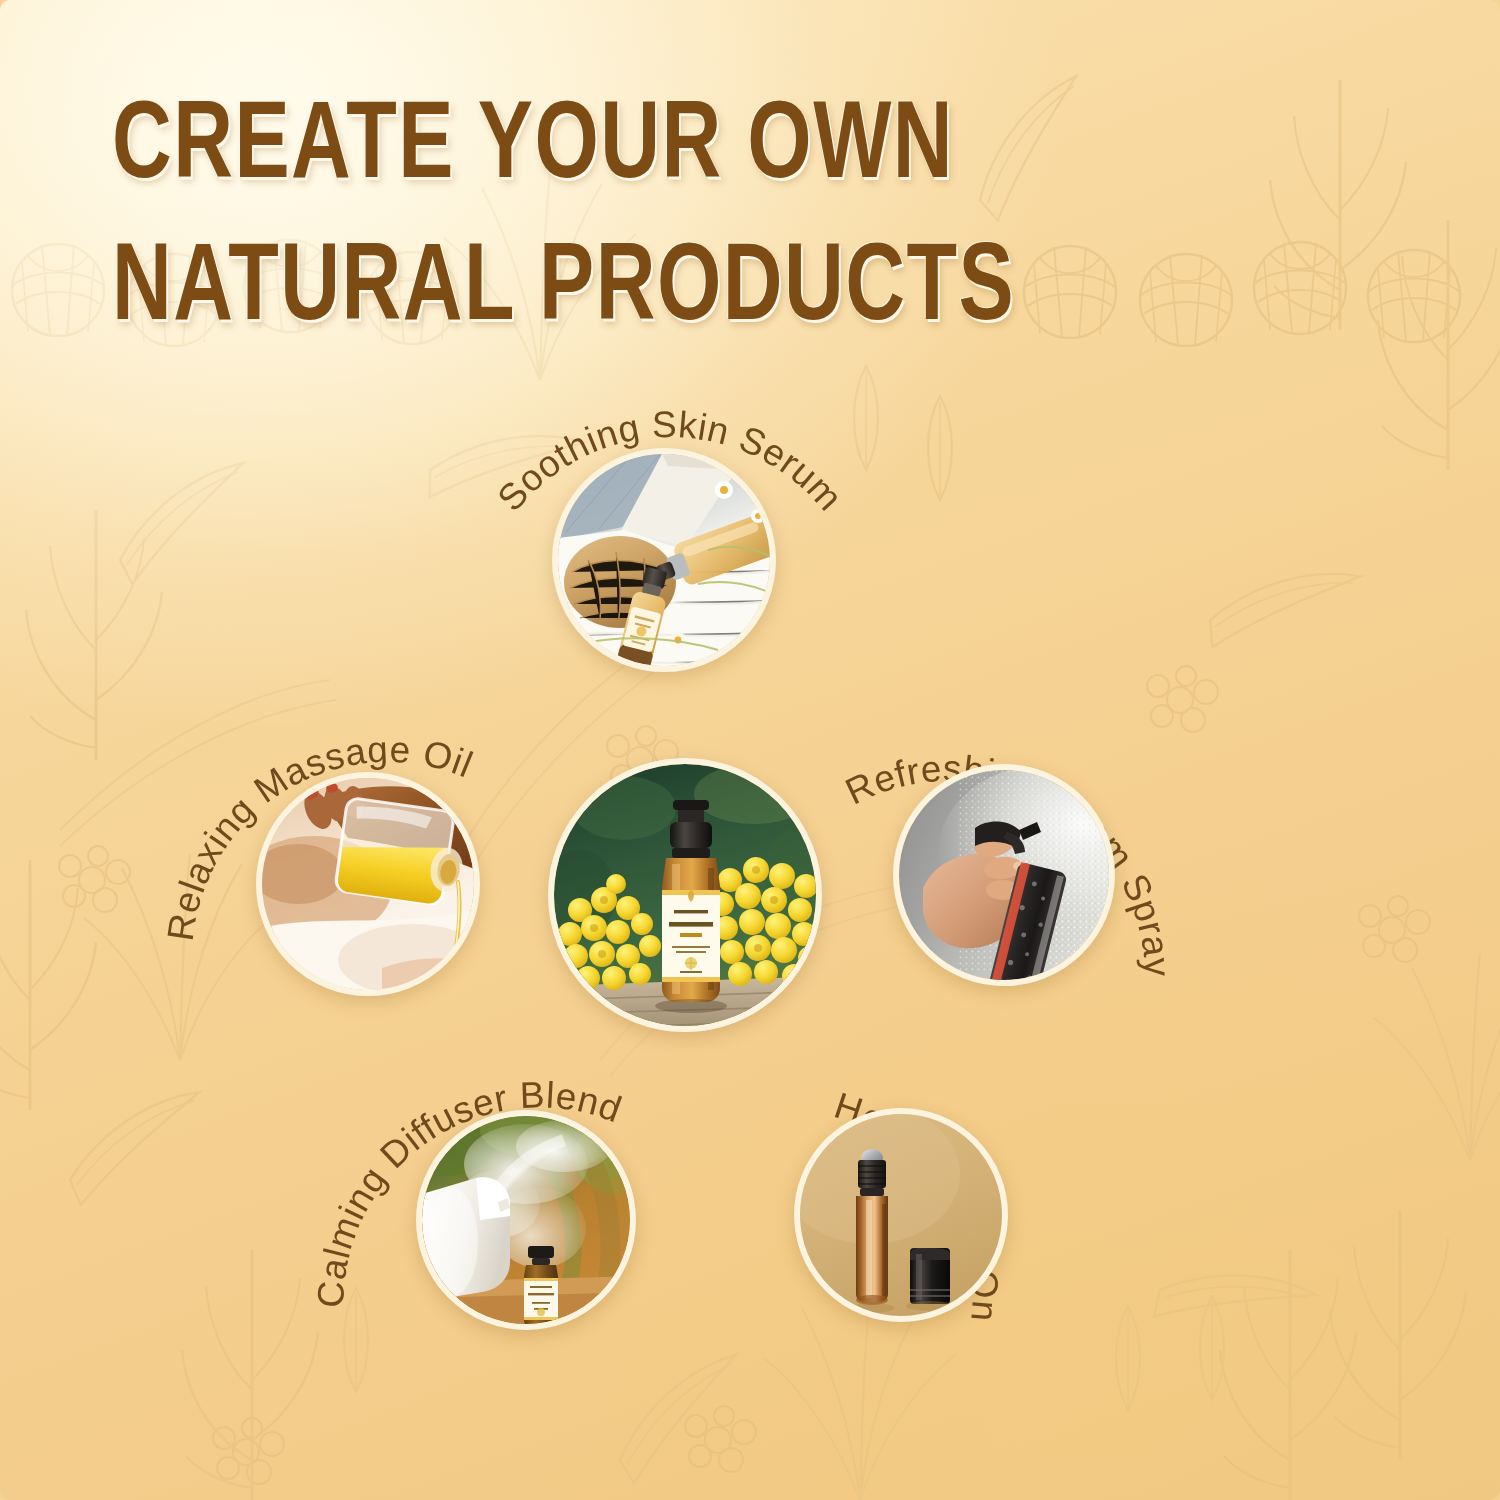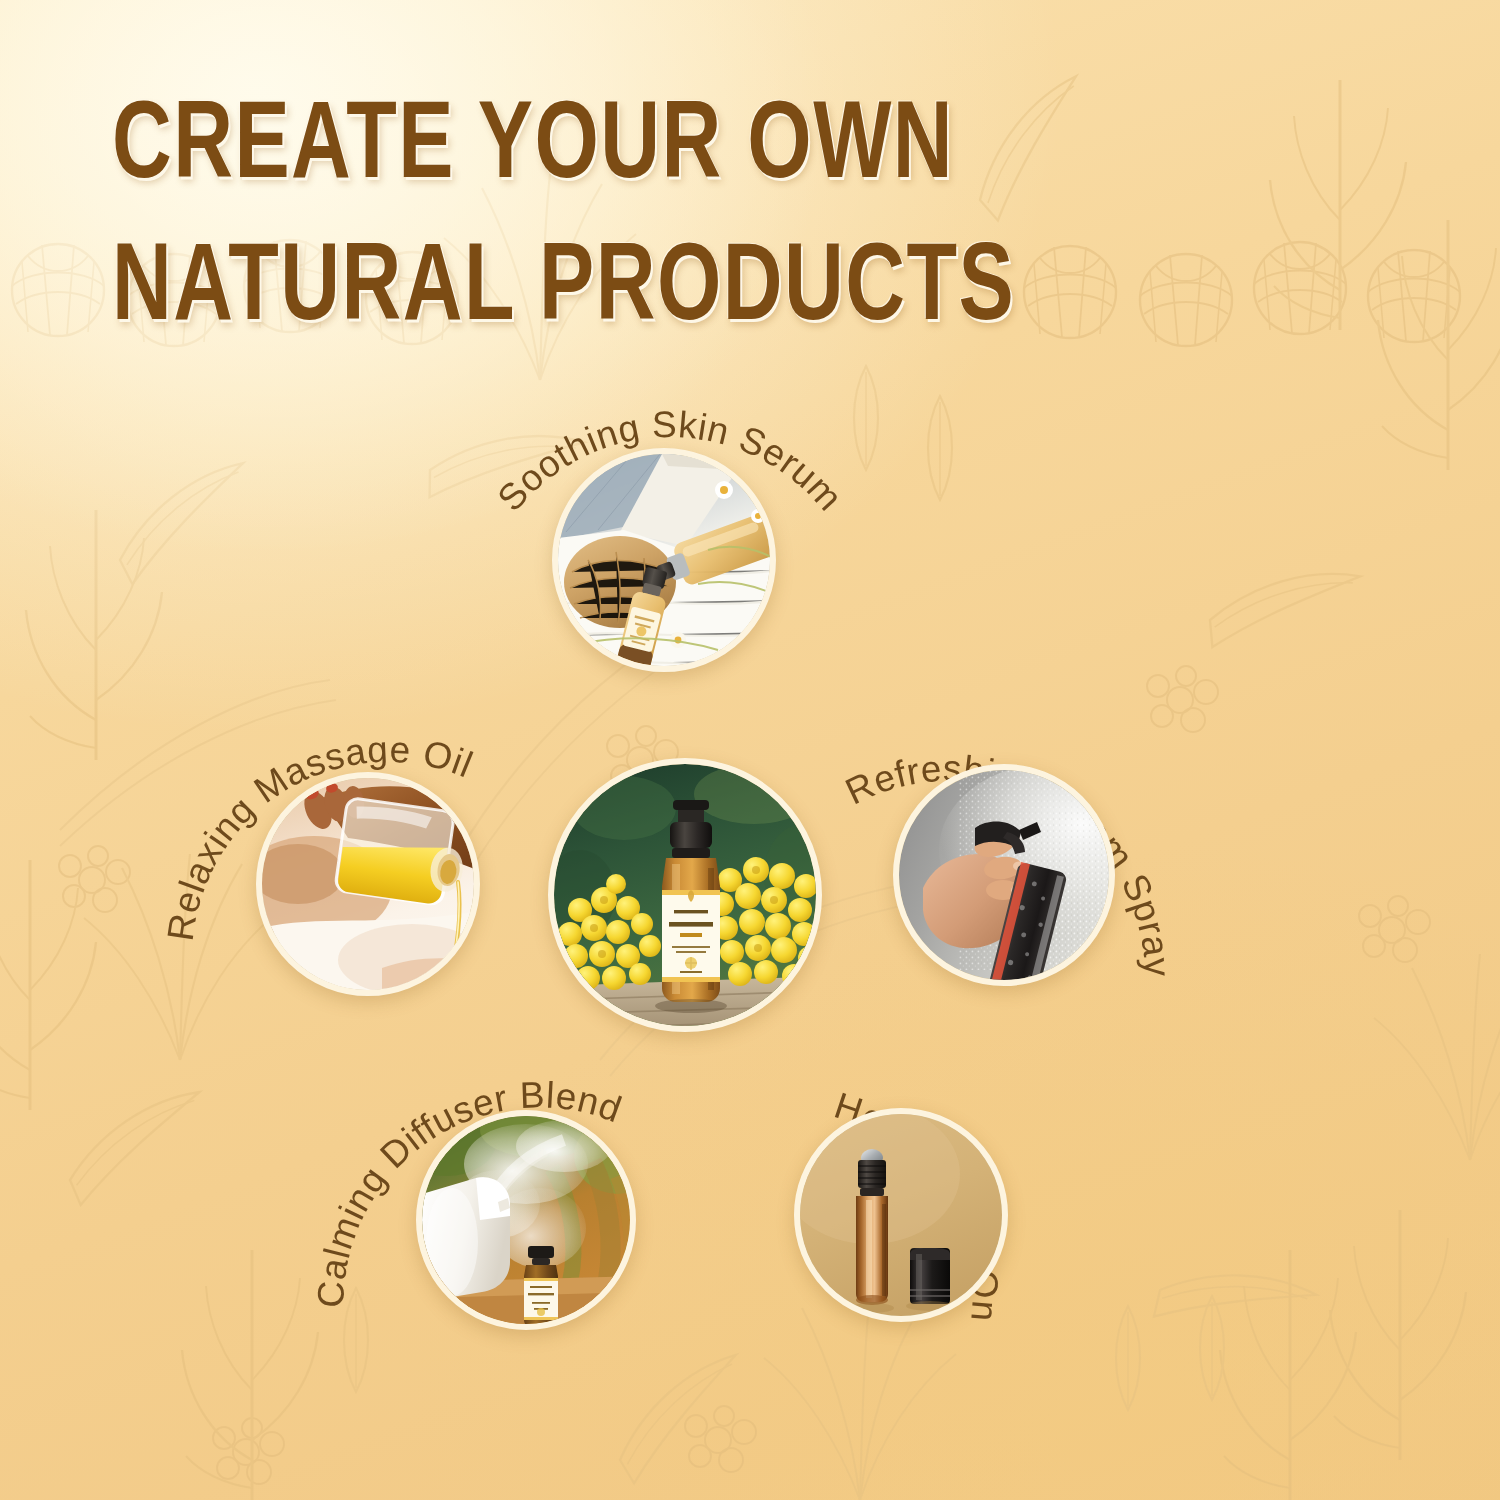--- a/index.html
+++ b/index.html
@@ -17,20 +17,21 @@
 
   #poster {
     position: relative;
     width: 1500px;
     height: 1500px;
     overflow: hidden;
     background:
       radial-gradient(ellipse 900px 700px at 18% 8%, rgba(255,248,226,0.92) 0%, rgba(255,244,214,0.55) 32%, rgba(255,240,200,0.0) 62%),
       radial-gradient(ellipse 1100px 900px at 75% 95%, rgba(243,203,128,0.55) 0%, rgba(245,211,147,0.0) 65%),
       linear-gradient(160deg, #FBE3B2 0%, #F7D79C 34%, #F4CF8F 62%, #F1C782 100%);
+    border-radius: 10px;
   }
 
   
   #bg-botanicals {
     position: absolute;
     inset: 0;
     width: 1500px;
     height: 1500px;
     opacity: 0.5;
     pointer-events: none;

